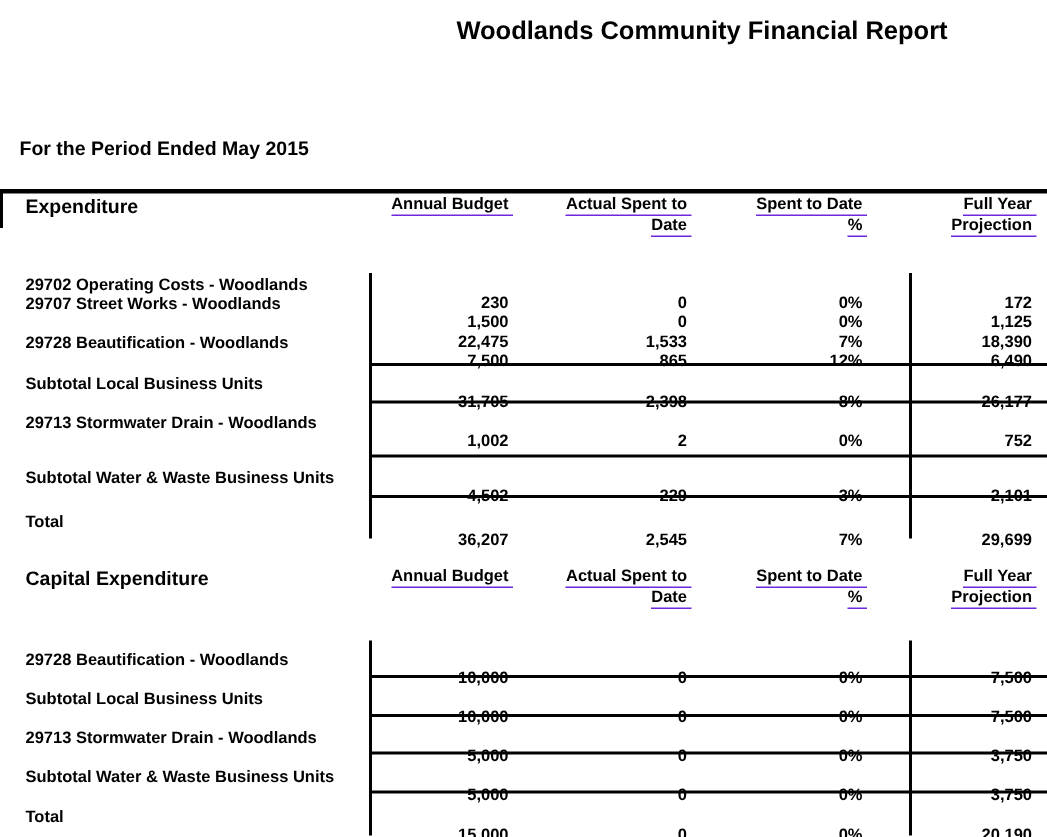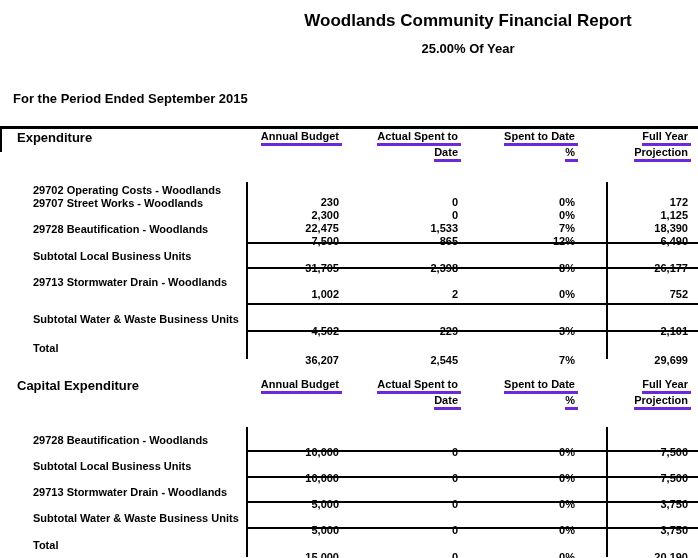--- a/index.html
+++ b/index.html
@@ -12,43 +12,42 @@
   .subtitle {position:absolute; top:41px; left:238px; width:460px; text-align:center; font-size:13px; white-space:nowrap;}
   .period {position:absolute; top:91px; left:13px; font-size:13px; white-space:nowrap;}
 
   .hline {position:absolute; background:#000; height:2px;}
   .vline {position:absolute; background:#000; width:2px;}
   .top-border {left:0; top:126px; width:698px; height:3px;}
   .left-tick {left:0; top:126px; height:26px;}
 
   .sec-heading {position:absolute; left:17px; font-size:13px; white-space:nowrap;text-align:right;}
   .col-hdr {position:absolute; font-size:11px; line-height:13px; text-align:right; white-space:nowrap;}
-  .col-hdr .u {display:inline-block; border-bottom:3px solid #6d28d9; padding-right:3px;}
+  .col-hdr .u {display:inline-block; border-bottom:1px solid #6d28d9; padding-right:3px;}
 
   .row {position:absolute; left:0; width:698px; font-size:11px; line-height:12px; height:12px;}
-  .row .lbl {position:absolute; left:17px; white-space:nowrap;margin-left:16px;}
+  .row .lbl {position:absolute; left:17px; white-space:nowrap;}
   .row .num {position:absolute; white-space:nowrap;margin-top:12px;}
   .row .n1 {right:359px;}
   .row .n2 {right:240px;}
   .row .n3 {right:123px;}
   .row .n4 {right:10px;}
 
   .h1 {right:356px;}
   .h2 {right:237px;}
   .h3 {right:120px;}
   .h4 {right:7px;}
 </style>
 </head>
 <body>
 
 <div class="page">
 
   <div class="title">Woodlands Community Financial Report</div>
-  <div class="subtitle">25.00% Of Year</div>
-  <div class="period">For the Period Ended September 2015</div>
+  <div class="period">For the Period Ended May 2015</div>
 
   <div class="hline top-border"></div>
   <div class="vline left-tick"></div>
 
   <div class="sec-heading" style="top:130px;">Expenditure</div>
 
   <div class="col-hdr h1" style="top:130px;">
     <span class="u">Annual Budget</span>
   </div>
   <div class="col-hdr h2" style="top:130px;">
@@ -73,21 +72,21 @@
 
   <div class="row" style="top:184px;">
     <span class="lbl">29702 Operating Costs - Woodlands</span>
     <span class="num n1">230</span>
     <span class="num n2">0</span>
     <span class="num n3">0%</span>
     <span class="num n4">172</span>
   </div>
   <div class="row" style="top:197px;">
     <span class="lbl">29707 Street Works - Woodlands</span>
-    <span class="num n1">2,300</span>
+    <span class="num n1">1,500</span>
     <span class="num n2">0</span>
     <span class="num n3">0%</span>
     <span class="num n4">1,125</span>
   </div>
   <div class="row" style="top:210px;">
     <span class="num n1">22,475</span>
     <span class="num n2">1,533</span>
     <span class="num n3">7%</span>
     <span class="num n4">18,390</span>
   </div>

